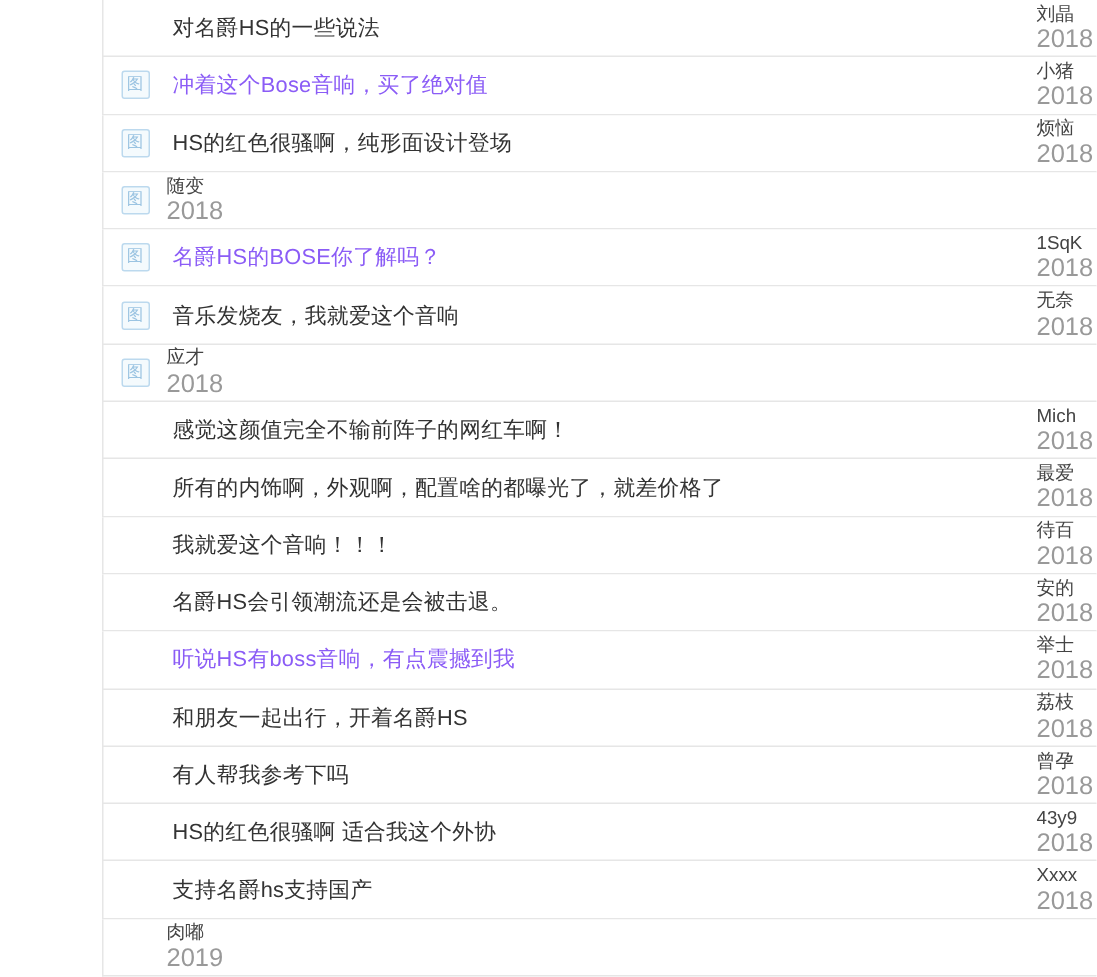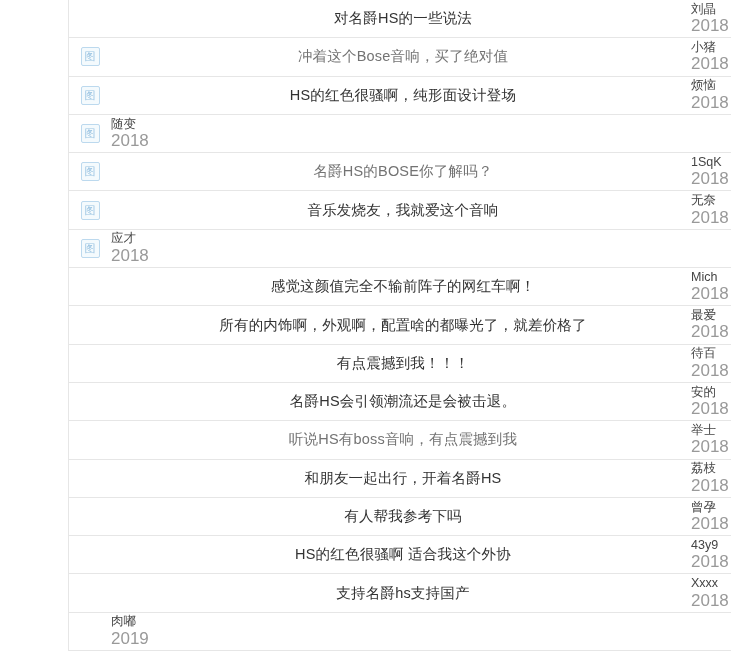--- a/index.html
+++ b/index.html
@@ -56,28 +56,27 @@
     font-family: "Liberation Sans", sans-serif;
   }
   .title-cell {
     flex: 1 1 auto;
     padding-left: 4px;
     overflow: hidden;
     white-space: nowrap;
     text-overflow: ellipsis;
     font-size: 14.5px;
     letter-spacing: 0.2px;
-    text-align: center;
   }
   .title-cell a {
     color: #333333;
     text-decoration: none;
   }
   .thread-row.visited .title-cell a {
-    color: #737373;
+    color: #8b5cf6;
   }
   .meta-cell {
     width: 40px;
     min-width: 40px;
     padding-right: 0px;
     text-align: left;
     overflow: hidden;
     line-height: 1.15;
   }
   .meta-author {
@@ -182,21 +181,21 @@
     <div class="thread-row">
       <div class="icon-cell"></div>
       <div class="title-cell"><a href="#">所有的内饰啊，外观啊，配置啥的都曝光了，就差价格了</a></div>
       <div class="meta-cell">
         <div class="meta-author">最爱</div>
         <div class="meta-date">2018</div>
       </div>
     </div>
     <div class="thread-row">
       <div class="icon-cell"></div>
-      <div class="title-cell"><a href="#">有点震撼到我！！！</a></div>
+      <div class="title-cell"><a href="#">我就爱这个音响！！！</a></div>
       <div class="meta-cell">
         <div class="meta-author">待百</div>
         <div class="meta-date">2018</div>
       </div>
     </div>
     <div class="thread-row">
       <div class="icon-cell"></div>
       <div class="title-cell"><a href="#">名爵HS会引领潮流还是会被击退。</a></div>
       <div class="meta-cell">
         <div class="meta-author">安的</div>

